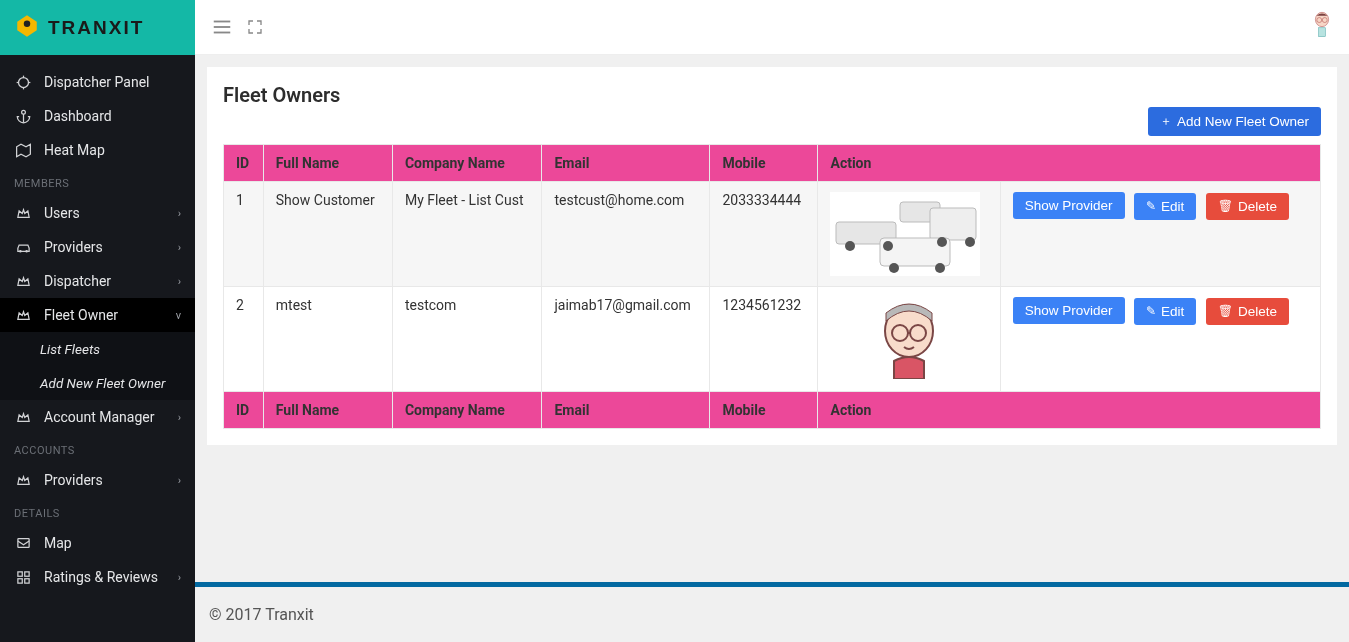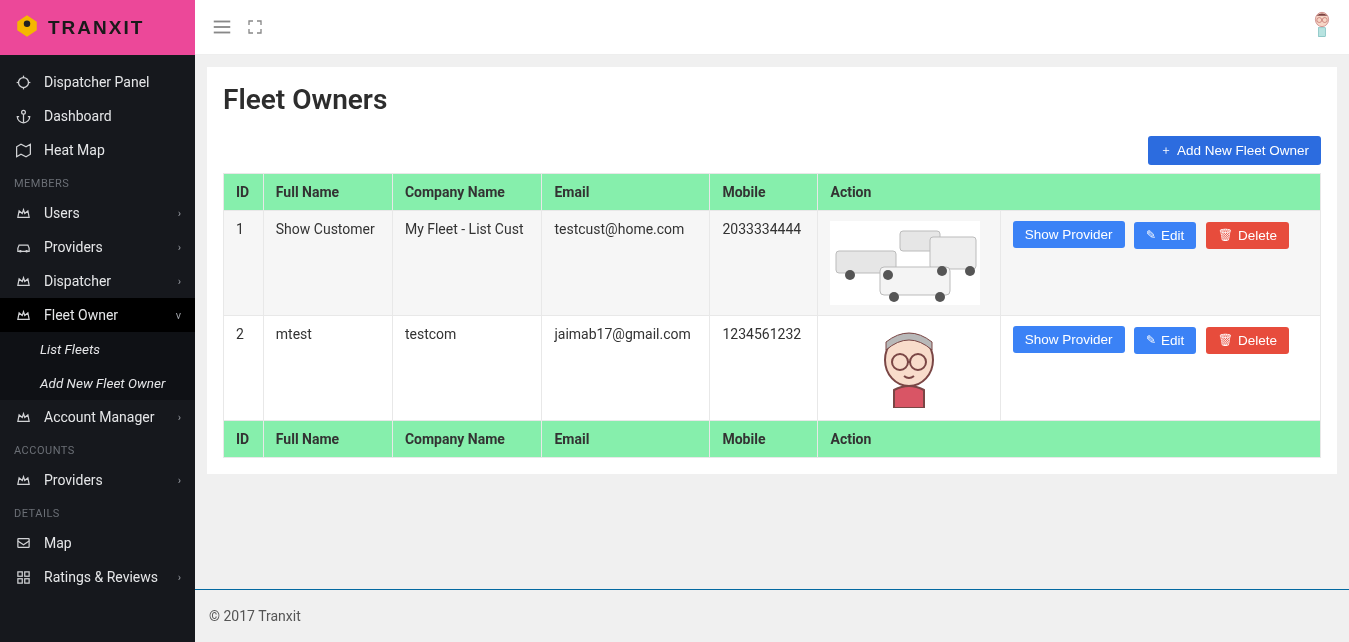--- a/index.html
+++ b/index.html
@@ -1,51 +1,51 @@
 <!DOCTYPE html>
 <html><head>
 <meta charset="utf-8">
 <style>
 * { margin: 0; padding: 0; box-sizing: border-box; }
 body { font-family: -apple-system, BlinkMacSystemFont, "Segoe UI", Roboto, sans-serif; background: #f0f0f0; color: #333; }
 .app { display: flex; min-height: 642px; }
 .sidebar { width: 195px; background: #16181d; color: #fff; flex-shrink: 0; display: flex; flex-direction: column; }
-.logo-wrap { height: 55px; display: flex; align-items: center; padding: 0 14px; background: #ec4899; }
+.logo-wrap { height: 55px; display: flex; align-items: center; padding: 0 14px; background: #14b8a6; }
 .logo-wrap svg { }
 .logo-txt { color:#1a1a1a; font-weight: 800; font-size: 19px; letter-spacing: 2px; margin-left: 8px; font-family: "Arial Black", sans-serif;}
 .nav { padding-top: 10px; }
 .nav-section { color: #6b6f76; font-size: 11px; letter-spacing: 0.5px; padding: 10px 14px 6px; }
 .nav-item { display:flex; align-items:center; padding: 9px 14px; font-size: 14px; color: #e5e6e8; cursor: pointer; position:relative; }
 .nav-item.active { background:#000; }
 .nav-item .caret { margin-left:auto; font-size: 11px; color:#9b9ea4;}
 .nav-item .ico { width:18px; margin-right:12px; display:inline-flex; align-items:center; justify-content:center; color:#d1d2d5;}
 .nav-sub { background:#0f1115;font-style:italic; }
 .nav-sub .nav-sub-item { padding: 9px 14px 9px 40px; font-size: 13.5px; color:#e5e6e8; cursor:pointer;}
 .main { flex:1; display:flex; flex-direction:column; background:#f0f0f0; }
 .topbar { height:55px; background:#fff; display:flex; align-items:center; padding:0 16px; border-bottom:1px solid #eee;}
 .topbar .tb-btn { color:#777; margin-right:14px; cursor:pointer; display:flex; align-items:center; }
 .topbar .tb-right { margin-left:auto; }
 .avatar-ico { width:22px; height:28px; }
 .content { padding:12px; flex:1;}
 .panel { background:#fff; padding:16px; }
-.page-title { font-size:28px; font-weight:600; color:#2d2d2d; margin-bottom:20px; }
+.page-title { font-size:20px; font-weight:600; color:#2d2d2d; }
 .btn { display:inline-flex; align-items:center; padding:6px 12px; border-radius:3px; font-size:13.5px; color:#fff; cursor:pointer; border:none; }
 .btn-primary { background:#2c6cdf; }
 .btn-teal { background:#3b82f6; }
 .btn-red { background:#e74c3c; }
 .btn .bico { margin-right:5px; font-size:12px; }
 .add-row { display:flex; justify-content:flex-end; margin-bottom:8px;}
 table { width:100%; border-collapse:collapse; }
 table th, table td { text-align:left; padding:10px 12px; font-size:14px; border:1px solid #e8e8e8; vertical-align:top; color:#333;}
-table thead th, table tfoot th { font-weight:700; background:#86efac; }
+table thead th, table tfoot th { font-weight:700; background:#ec4899; }
 table tbody tr:nth-child(odd) { background:#f6f6f6; }
 .action-cell { white-space:nowrap;}
 .action-cell .btn { margin-right:6px; }
 .thumb { width:150px; height:84px; background:#fff; display:flex; align-items:center; justify-content:center;}
-.footer { padding:18px 14px; color:#555; font-size:14px; border-top:1px solid #0369a1; margin-top:auto;}
+.footer { padding:18px 14px; color:#555; font-size:16px; border-top:5px solid #0369a1; margin-top:auto;}
 .active-pointer { position:absolute; right:-6px; top:50%; transform:translateY(-50%); width:0;height:0;border-top:6px solid transparent;border-bottom:6px solid transparent;border-right:6px solid #f0f0f0;}
 </style>
 </head>
 <body>
 
 <div class="app">
   <aside class="sidebar">
     <div class="logo-wrap">
       <span class="ico">
         <svg width="26" height="26" viewBox="0 0 24 24">

